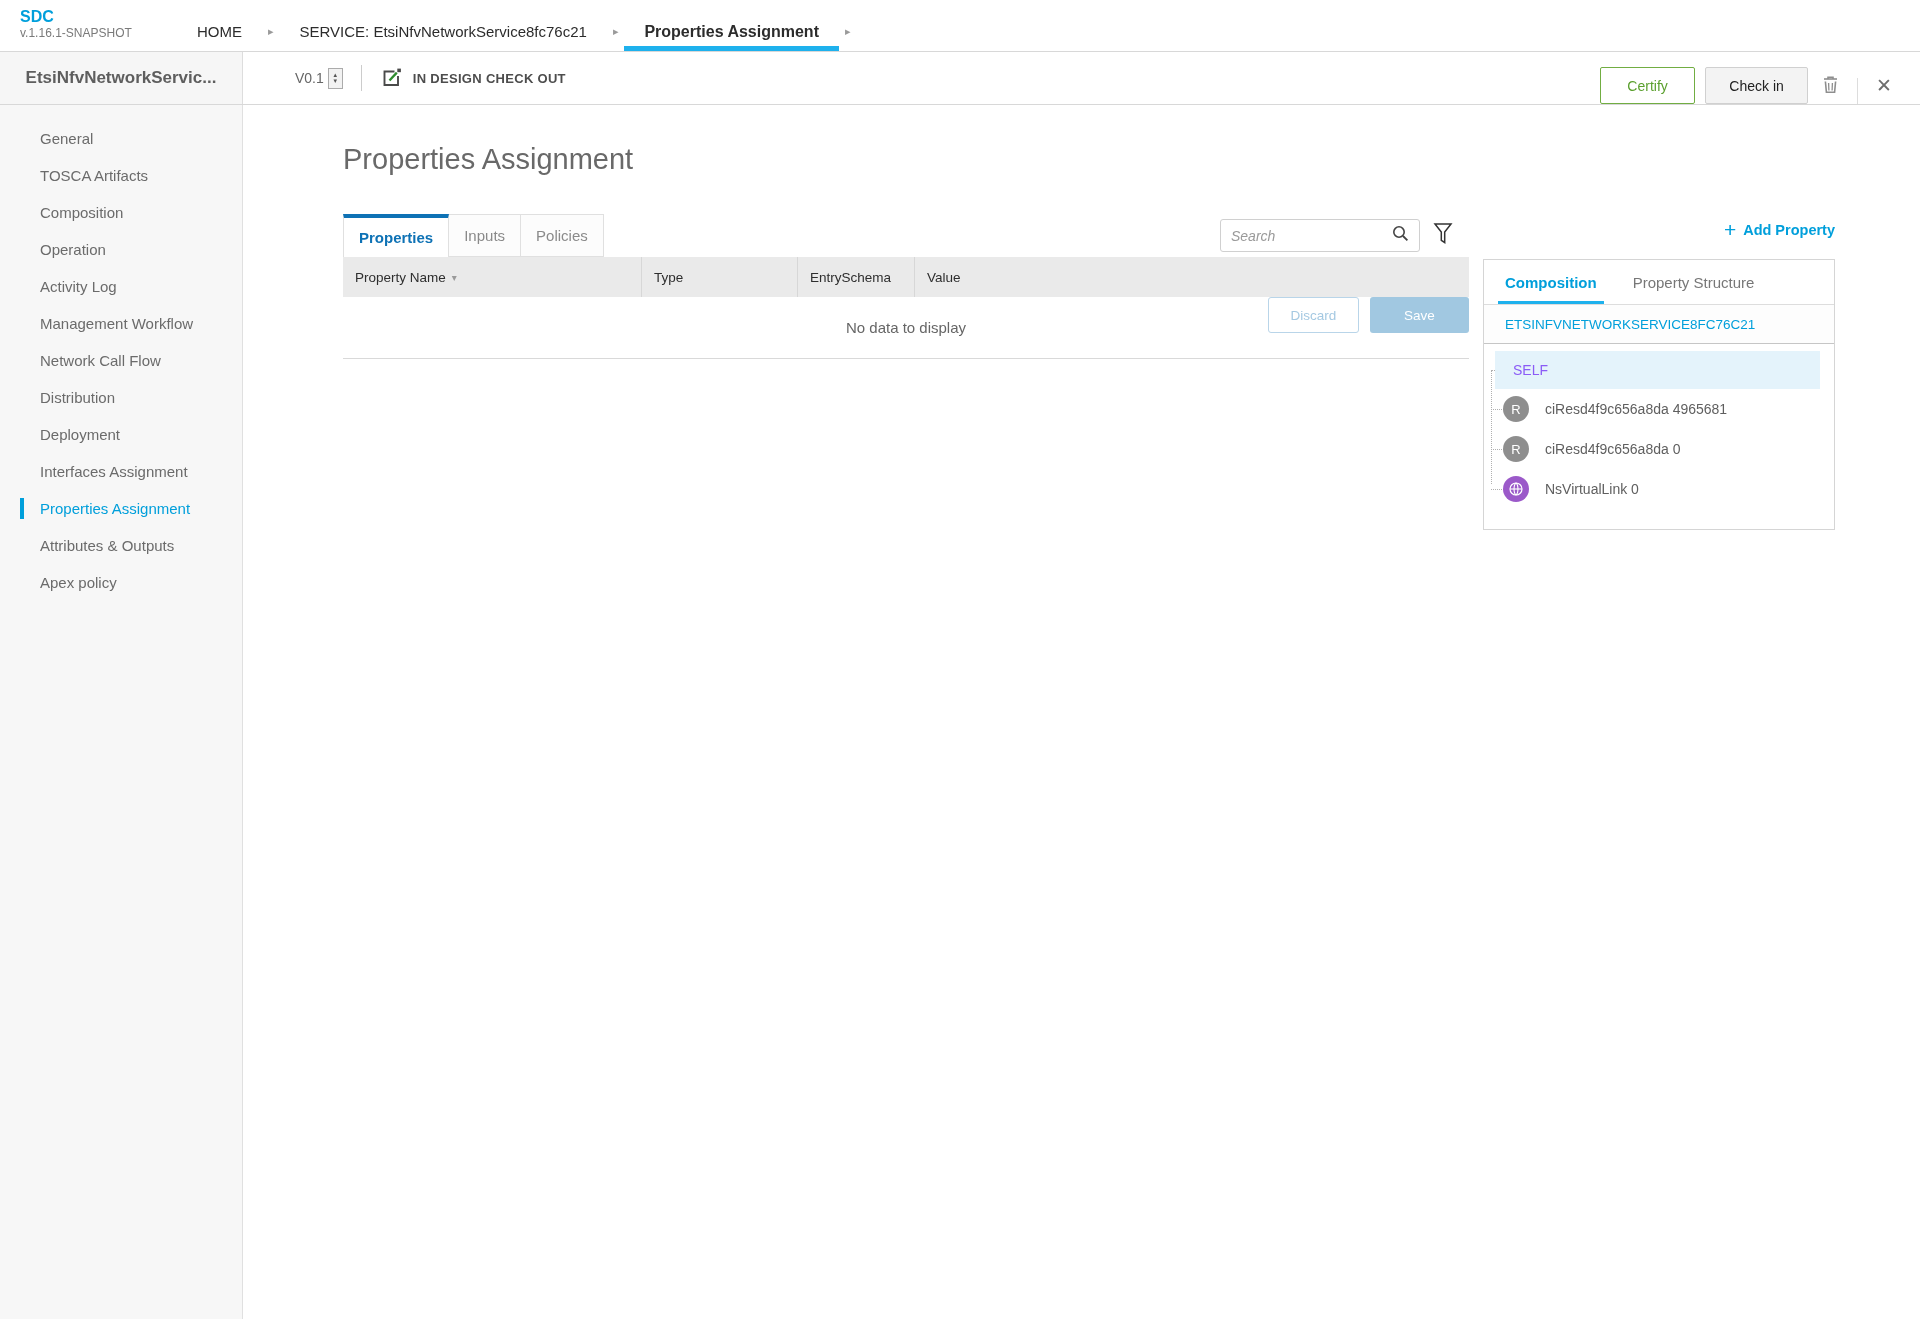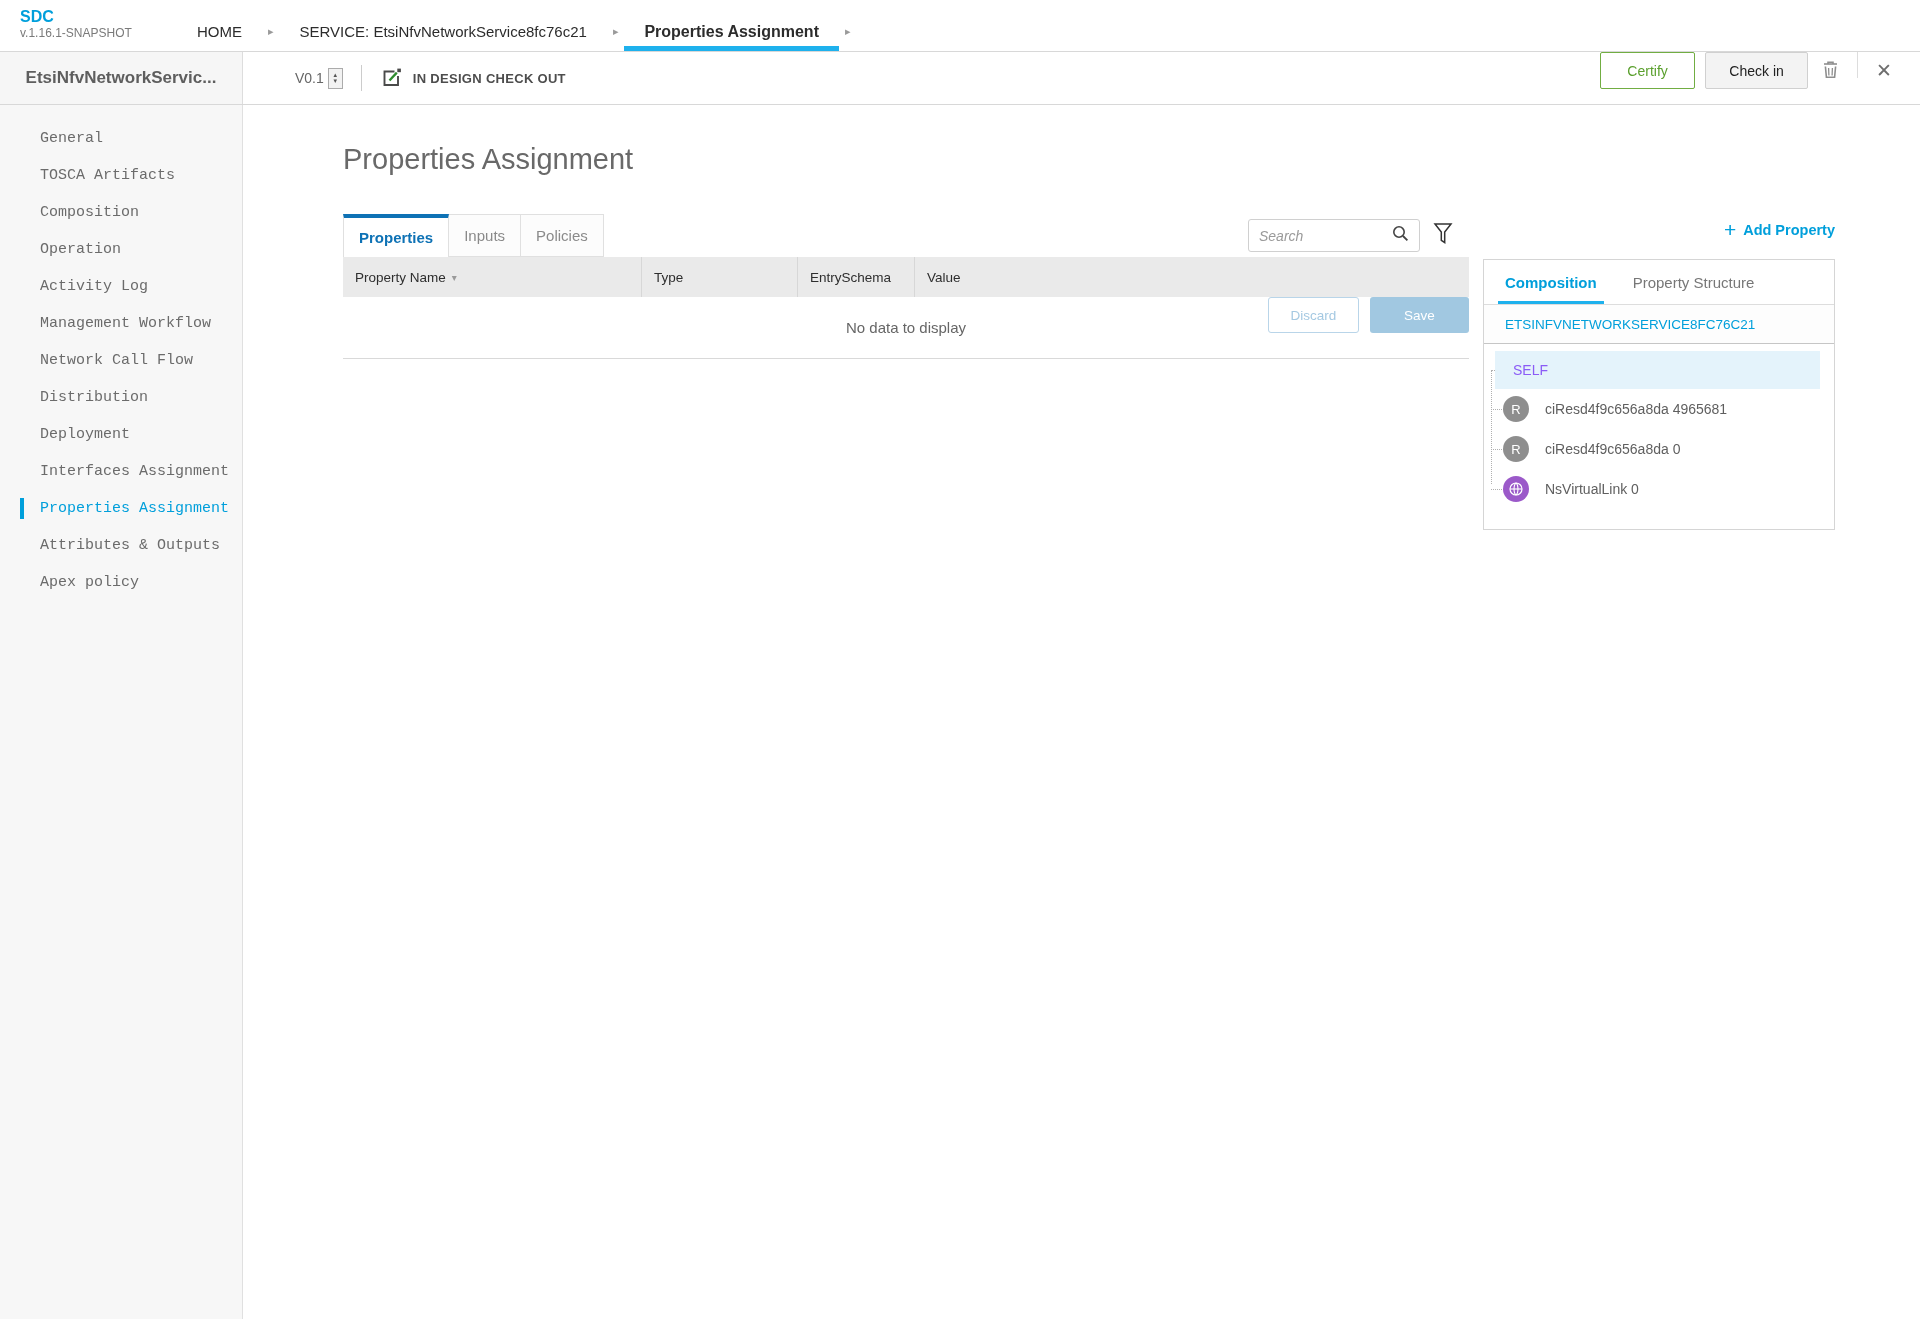--- a/index.html
+++ b/index.html
@@ -55,21 +55,21 @@
   .version-label { font-size: 14px; color: #666; margin-right: 4px; }
   .version-stepper {
     width: 15px; height: 21px; border: 1px solid #ababab; background: #f2f2f2;
     display: flex; flex-direction: column; align-items: center; justify-content: center;
     cursor: pointer;
   }
   .version-stepper span { font-size: 7px; line-height: 6px; color: #555; }
   .v-divider { width: 1px; height: 26px; background: #ccc; margin: 0 18px; }
   .checkout-icon { margin-right: 10px; display: flex; align-items: center; }
   .status-label { font-size: 13px; font-weight: bold; color: #4d4d4d; letter-spacing: .3px; }
-  .header-actions { margin-left: auto; display: flex; align-items: flex-start; padding-right: 14px; }
+  .header-actions { margin-left: auto; display: flex; align-items: flex-end; padding-right: 14px; }
   .btn { cursor: pointer; border-radius: 2px; font-family: inherit; }
   .btn-certify {
     min-width: 95px; height: 37px; background: #fff;
     border: 1px solid #71ad42; color: #5ba02e; font-size: 14px;
     margin-right: 10px;
   }
   .btn-checkin {
     min-width: 103px; height: 37px; background: #f3f3f3;
     border: 1px solid #d0d0d0; color: #222; font-size: 14px;
   }
@@ -79,21 +79,21 @@
     padding: 0 14px; height: 37px;
   }
   .h-divider { width: 1px; height: 26px; background: #ddd; margin: 0 4px; }
   .close-x { font-size: 19px; color: #6e6e6e; }
 
   
   .body-row { display: flex; height: 1214px; }
   .sidebar {
     width: 243px; background: #f7f7f7;
     border-right: 1px solid #e0e0e0;
-    padding-top: 15px; flex-shrink: 0; font-family: Liberation Mono, monospace;
+    padding-top: 15px; flex-shrink: 0;
   }
   .nav-item {
     height: 37px; display: flex; align-items: center;
     padding-left: 40px; font-size: 15px; color: #6b6b6b;
     cursor: pointer; position: relative; white-space: nowrap;
   }
   .nav-item.active { color: #009fdb; }
   .nav-item.active::before {
     content: ""; position: absolute; left: 20px; top: 8px;
     width: 4px; height: 21px; background: #009fdb;
@@ -114,21 +114,21 @@
     font-size: 15px; color: #8a8a8a; background: #fcfcfc;
     border: 1px solid #e0e0e0; border-left: none; cursor: pointer;
   }
   .tab:first-child { border-left: 1px solid #e0e0e0; }
   .tab.active {
     background: #fff; color: #0e72b5; font-weight: bold;
     border-top: 4px solid #0e72b5; border-bottom: none;
   }
   .search-group { margin-left: auto; display: flex; align-items: center; }
   .search-box {
-    width: 172px; height: 33px; border: 1px solid #d0d0d0; border-radius: 3px;
+    width: 200px; height: 33px; border: 1px solid #d0d0d0; border-radius: 3px;
     display: flex; align-items: center; padding: 0 10px; background: #fff;
   }
   .search-box input {
     border: none; outline: none; flex: 1; min-width: 0;
     font-family: inherit; font-size: 14px; font-style: italic; color: #777;
   }
   .search-box input::placeholder { color: #9a9a9a; font-style: italic; }
   .filter-btn { background: none; border: none; cursor: pointer; margin: 0 16px 0 13px; display: flex; }
   .action-buttons { display: flex; gap: 27px; }
   .action-btn {

